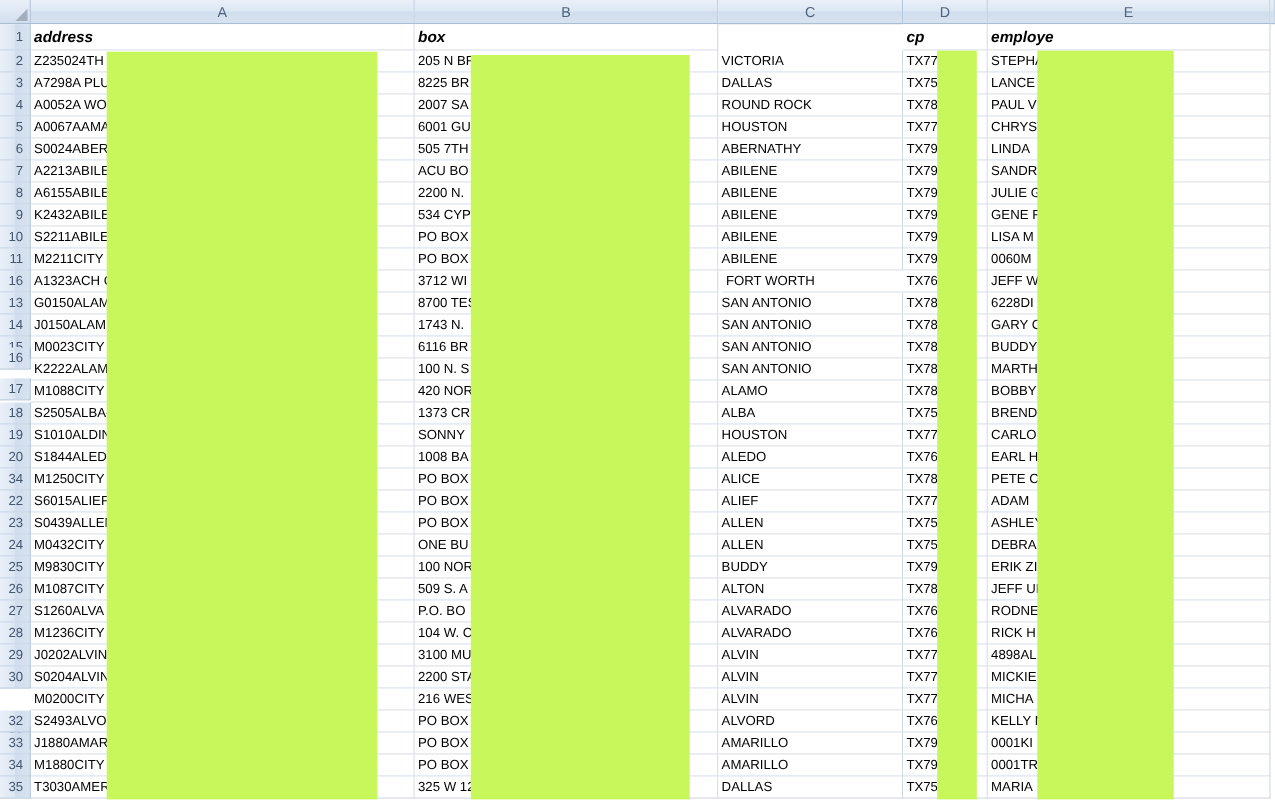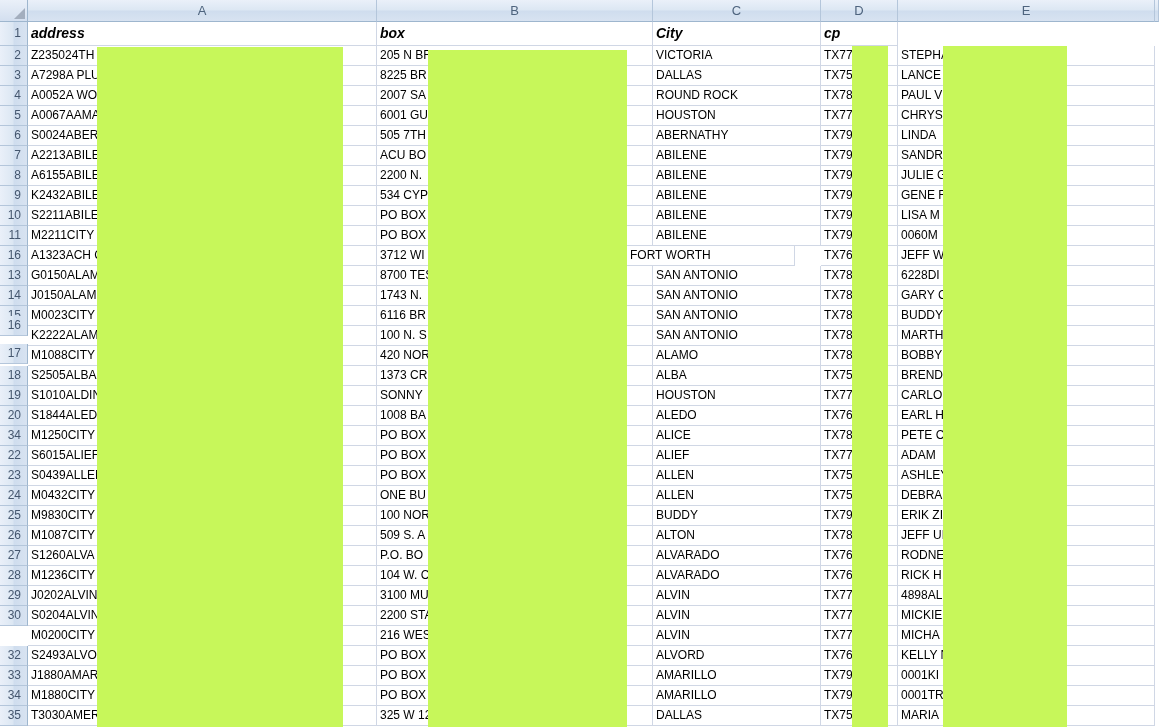--- a/index.html
+++ b/index.html
@@ -49,22 +49,22 @@
     </div>
     <div class="colhead" style="left: 28px; width: 349px;">A</div>
     <div class="colhead" style="left: 377px; width: 276px;">B</div>
     <div class="colhead" style="left: 653px; width: 168px;">C</div>
     <div class="colhead" style="left: 821px; width: 77px;">D</div>
     <div class="colhead" style="left: 898px; width: 257px;">E</div>
     <div class="colhead" style="left: 1155px; width: 4px;"></div>
     <div class="rowhead" style="top: 22px; height: 24px; line-height: 23px;">1</div>
     <div class="cell fieldhead" style="left: 28px; top: 22px; width: 349px; height: 24px;">address</div>
     <div class="cell fieldhead" style="left: 377px; top: 22px; width: 276px; height: 24px;">box</div>
-    <div class="cell fieldhead" style="left: 653px; top: 22px; width: 168px; height: 24px;">City</div>
     <div class="cell fieldhead" style="left: 821px; top: 22px; width: 77px; height: 24px;">cp</div>
+    <div class="cell fieldhead" style="left: 898px; top: 22px; width: 257px; height: 24px;">employe</div>
     <div class="rowhead" style="top: 46px; height: 20px; line-height: 19px;">2</div>
     <div class="cell" style="left: 28px; top: 46px; width: 349px; height: 20px;">Z235024TH .</div>
     <div class="cell" style="left: 377px; top: 46px; width: 276px; height: 20px;">205 N BR</div>
     <div class="cell" style="left: 653px; top: 46px; width: 168px; height: 20px;">VICTORIA</div>
     <div class="cell" style="left: 821px; top: 46px; width: 77px; height: 20px;">TX77</div>
     <div class="cell" style="left: 898px; top: 46px; width: 257px; height: 20px;">STEPHA</div>
     <div class="rowhead" style="top: 66px; height: 20px; line-height: 19px;">3</div>
     <div class="cell" style="left: 28px; top: 66px; width: 349px; height: 20px;">A7298A PLU</div>
     <div class="cell" style="left: 377px; top: 66px; width: 276px; height: 20px;">8225 BR</div>
     <div class="cell" style="left: 653px; top: 66px; width: 168px; height: 20px;">DALLAS</div>
@@ -114,21 +114,21 @@
     <div class="cell" style="left: 898px; top: 206px; width: 257px; height: 20px;">LISA M</div>
     <div class="rowhead" style="top: 226px; height: 20px; line-height: 19px;">11</div>
     <div class="cell" style="left: 28px; top: 226px; width: 349px; height: 20px;">M2211CITY</div>
     <div class="cell" style="left: 377px; top: 226px; width: 276px; height: 20px;">PO BOX</div>
     <div class="cell" style="left: 653px; top: 226px; width: 168px; height: 20px;">ABILENE</div>
     <div class="cell" style="left: 821px; top: 226px; width: 77px; height: 20px;">TX79</div>
     <div class="cell" style="left: 898px; top: 226px; width: 257px; height: 20px;">0060M</div>
     <div class="rowhead" style="top: 246px; height: 20px; line-height: 19px;">16</div>
     <div class="cell" style="left: 28px; top: 246px; width: 349px; height: 20px;">A1323ACH C</div>
     <div class="cell" style="left: 377px; top: 246px; width: 276px; height: 20px;">3712 WI</div>
-    <div class="cell" style="left: 627px; top: 246px; width: 168px; height: 20px;">FORT WORTH</div>
+    <div class="cell" style="left: 657px; top: 246px; width: 168px; height: 20px;">FORT WORTH</div>
     <div class="cell" style="left: 821px; top: 246px; width: 77px; height: 20px;">TX76</div>
     <div class="cell" style="left: 898px; top: 246px; width: 257px; height: 20px;">JEFF W</div>
     <div class="rowhead" style="top: 266px; height: 20px; line-height: 19px;">13</div>
     <div class="cell" style="left: 28px; top: 266px; width: 349px; height: 20px;">G0150ALAM</div>
     <div class="cell" style="left: 377px; top: 266px; width: 276px; height: 20px;">8700 TES</div>
     <div class="cell" style="left: 653px; top: 266px; width: 168px; height: 20px;">SAN ANTONIO</div>
     <div class="cell" style="left: 821px; top: 266px; width: 77px; height: 20px;">TX78</div>
     <div class="cell" style="left: 898px; top: 266px; width: 257px; height: 20px;">6228DI</div>
     <div class="rowhead" style="top: 286px; height: 20px; line-height: 19px;">14</div>
     <div class="cell" style="left: 28px; top: 286px; width: 349px; height: 20px;">J0150ALAM</div>

